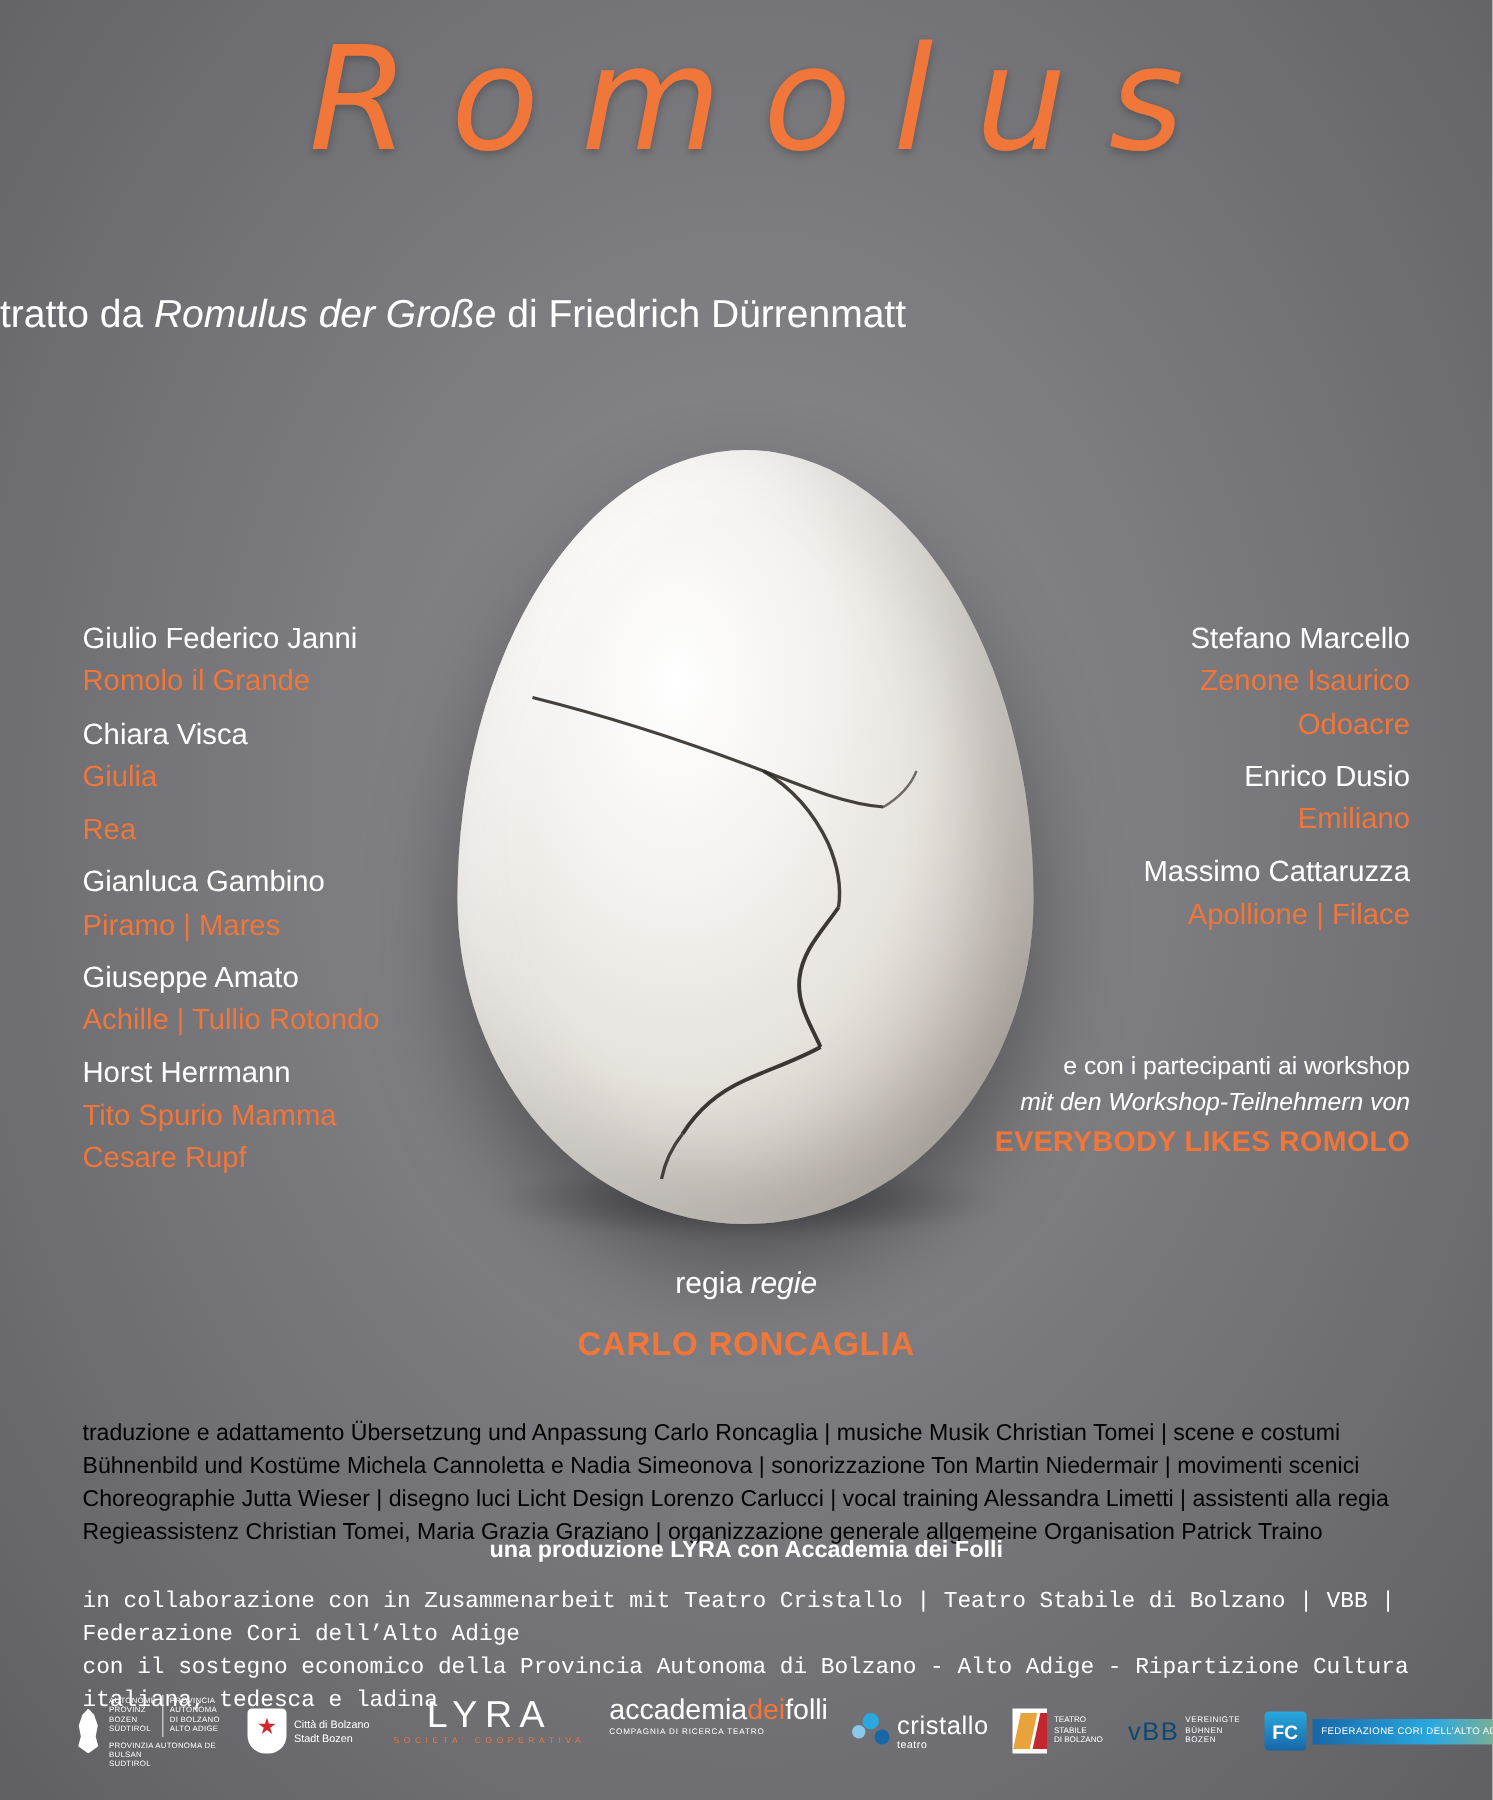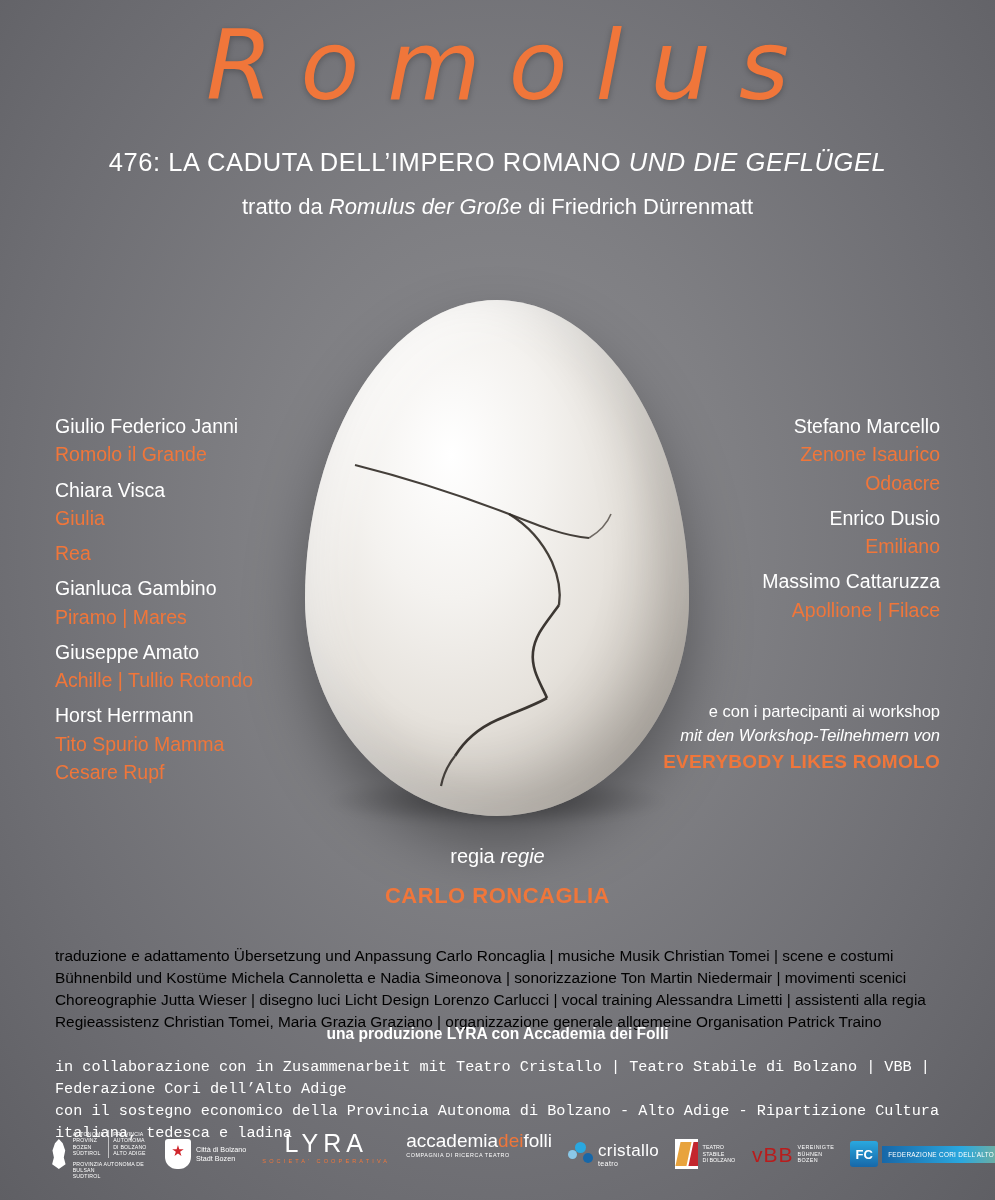--- a/index.html
+++ b/index.html
@@ -51,22 +51,22 @@
   }
   .subtitle .it {
     font-style: italic;
   }
 
   .source {
     position: absolute;
     top: 194px;
     left: 0;
     width: 995px;
-    text-align: center;
-    font-size: 22px;
+    text-align: left;
+    font-size: 26px;
     color: #ffffff;
   }
   .source .it { font-style: italic; }
 
   
   .egg-wrap {
     position: absolute;
     left: 297px;
     top: 300px;
     width: 400px;
@@ -340,21 +340,21 @@
   .tb-mark::after {
     content: "";
     position: absolute; left: 16px; top: 3px;
     width: 11px; height: 24px;
     background: #c4272e;
     transform: skewX(-12deg);
   }
   .tb-txt { font-size: 5.4px; line-height: 1.25; color: #ffffff; text-transform: uppercase; }
 
   .logo-vbb { display: flex; align-items: center; gap: 4px; }
-  .vbb-main { font-size: 21px; color: #b91c1c; line-height: 1; letter-spacing: 1px; }
+  .vbb-main { font-size: 17px; color: #0c4a6e; line-height: 1; letter-spacing: 1px; }
   .vbb-sub { font-size: 5.4px; line-height: 1.25; color: #ffffff; text-transform: uppercase; letter-spacing: 0.4px; }
 
   .logo-fed { display: flex; align-items: center; gap: 4px; }
   .fed-mark {
     width: 28px; height: 26px;
     background: linear-gradient(180deg, #2aa8df 0%, #1767a8 100%);
     border-radius: 3px;
     color: #ffffff;
     font-size: 13px;
     font-weight: bold;
@@ -374,23 +374,20 @@
     text-transform: uppercase;
   }
 </style>
 </head>
 <body>
 
 <div class="poster">
 
   <div class="title">Romolus</div>
 
-  <div class="subtitle">
-    <span>476: LA CADUTA DELL’IMPERO ROMANO </span><span class="it">UND DIE GEFLÜGEL</span>
-  </div>
 
   <div class="source">
     <span>tratto da </span><span class="it">Romulus der Große</span><span> di Friedrich Dürrenmatt</span>
   </div>
 
   <div class="egg-wrap">
     <div class="egg-shadow"></div>
     <div class="egg"></div>
     <svg class="crack" width="400" height="520" viewBox="0 0 400 520">
       <path d="M58 165 C 110 178, 165 196, 212 214 C 245 227, 268 236, 292 238" stroke="#312b26" stroke-width="2.1" fill="none" opacity="0.9"></path>

